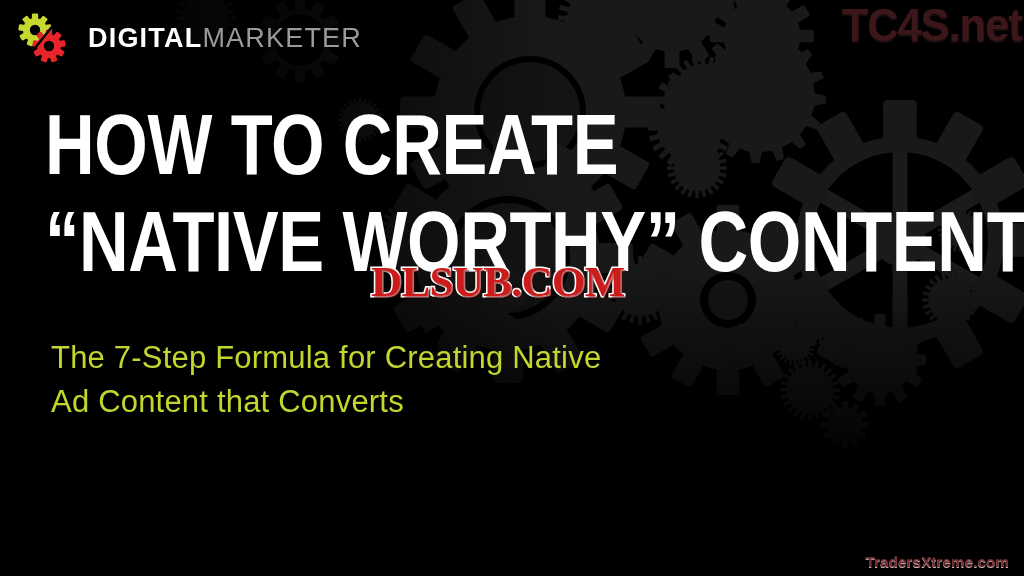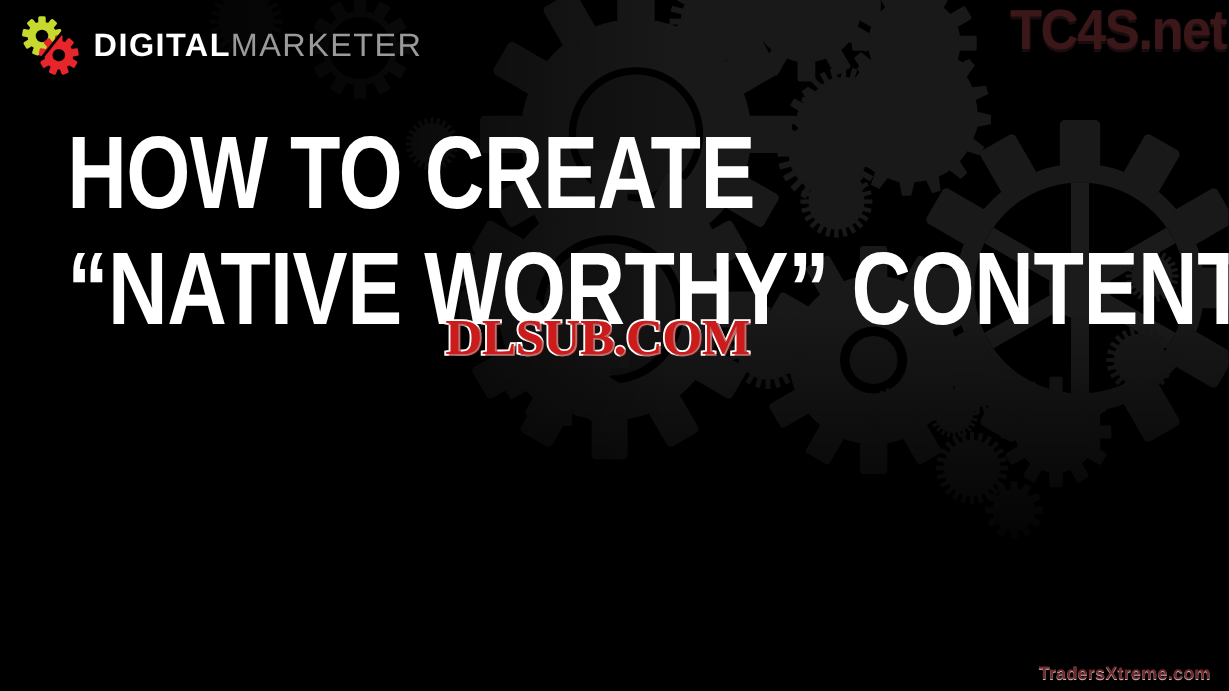--- a/index.html
+++ b/index.html
@@ -41,40 +41,40 @@
     display: flex;
     align-items: center;
   }
   #logo-mark {
     position: relative;
     width: 52px;
     height: 52px;
     flex: none;
   }
   #logo-wordmark {
-    margin-left: 8px;
+    margin-left: 18px;
     font-size: 27px;
     line-height: 1;
     letter-spacing: 1.2px;
     white-space: nowrap;
     user-select: none;
   }
   #logo-wordmark .wm-bold {
     color: #ffffff;
     font-weight: bold;
   }
   #logo-wordmark .wm-light {
     color: #9a9a9a;
     font-weight: normal;
   }
 
   
   #headline {
     position: absolute;
-    left: 56px;
+    left: 45px;
     top: 104px;
     width: 950px;
   }
   .headline-line {
     color: #ffffff;
     font-family: "Liberation Sans Narrow", "Liberation Sans", sans-serif;
     font-weight: bold;
     line-height: 0.94;
     white-space: nowrap;
     transform: scaleX(0.80);
@@ -379,18 +379,22 @@
       </svg>
     </div>
     <div id="logo-wordmark"><span class="wm-bold">DIGITAL</span><span class="wm-light">MARKETER</span></div>
   </div>
 
   <div id="headline">
     <div class="headline-line" id="headline-line-1">HOW TO CREATE</div>
     <div class="headline-line" id="headline-line-2">“NATIVE WORTHY” CONTENT</div>
   </div>
 
+  <div id="subtitle">
+    <span class="sub-line">The 7-Step Formula for Creating Native</span>
+    <span class="sub-line">Ad Content that Converts</span>
+  </div>
 
   <div class="watermark" id="wm-topright">TC4S.net</div>
   <div class="watermark" id="wm-center">DLSUB.COM</div>
   <div class="watermark" id="wm-bottomright">TradersXtreme.com</div>
 
 </div>
 
 </body></html>

